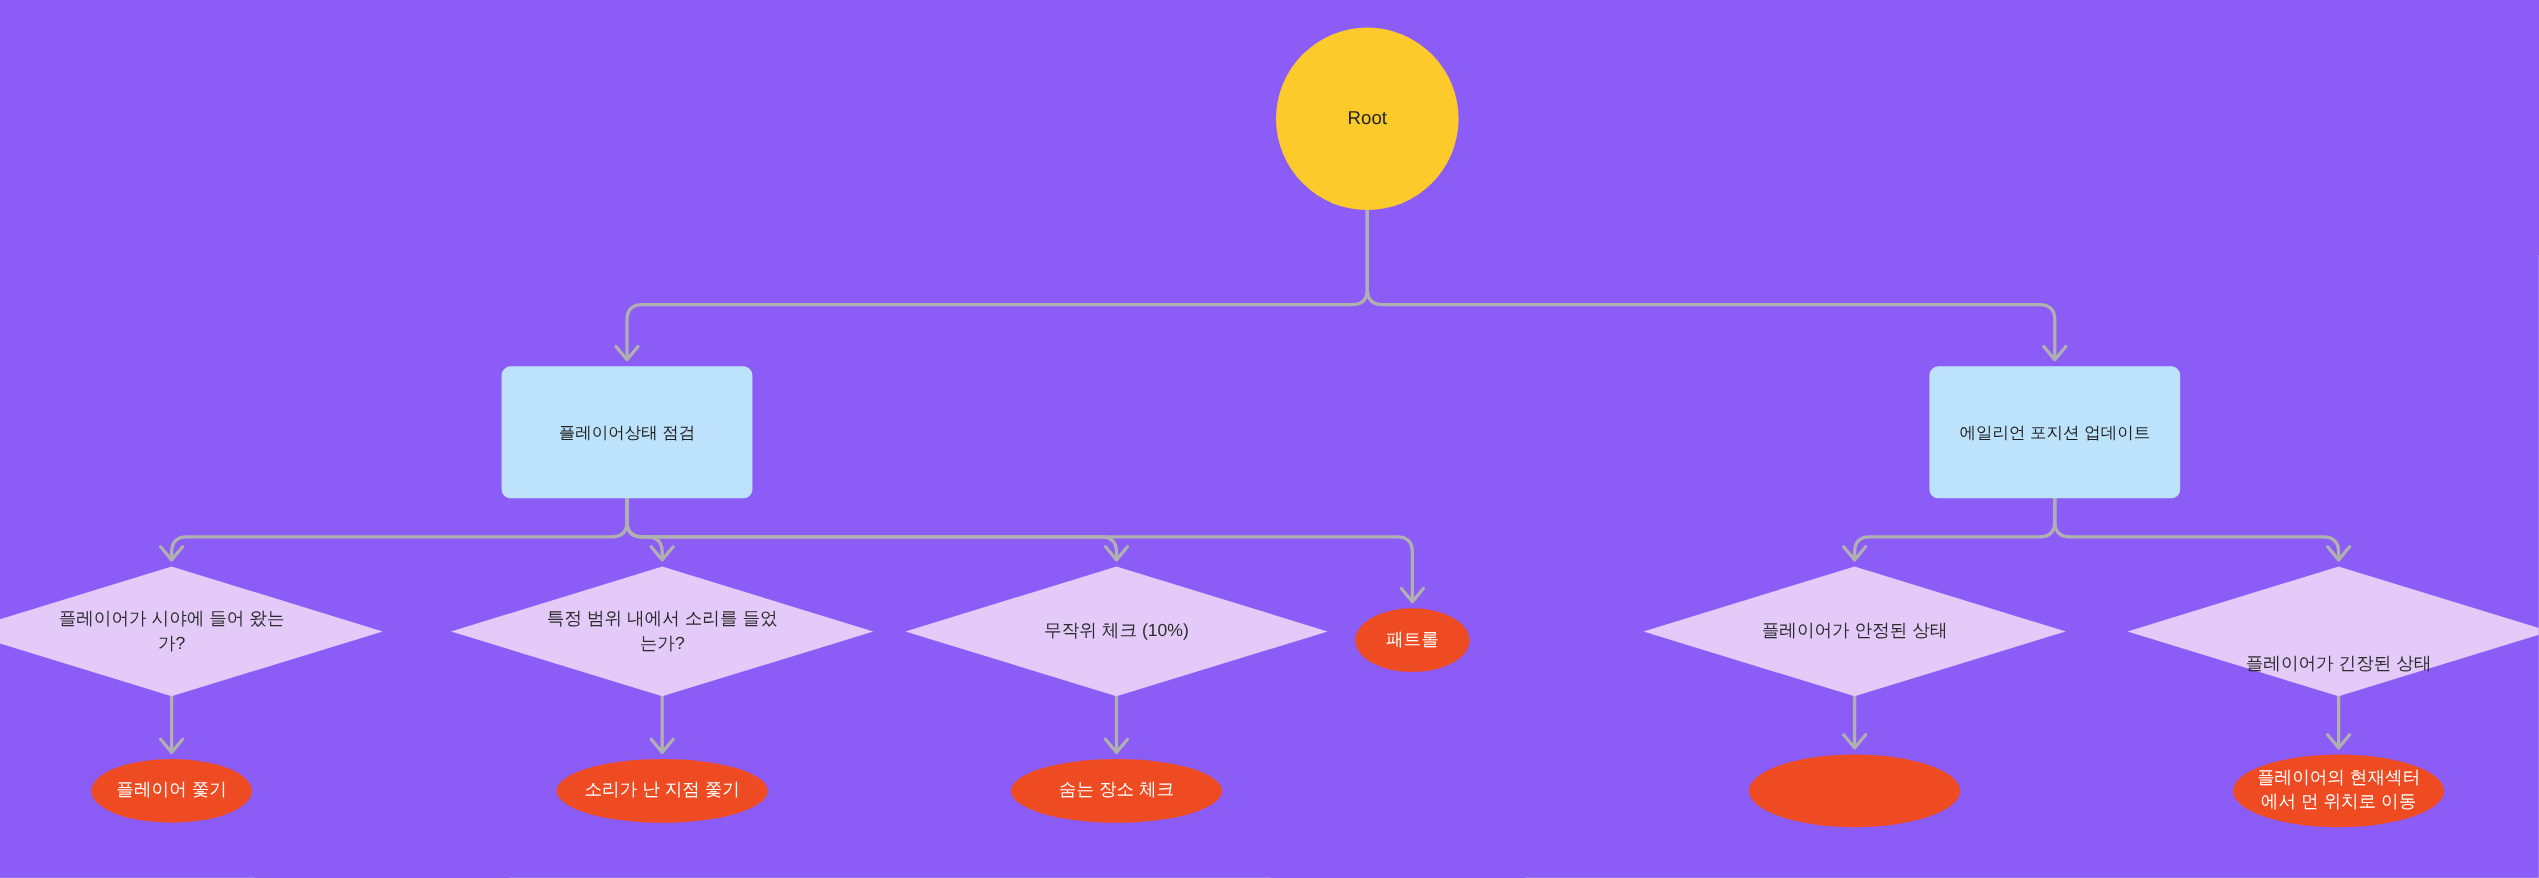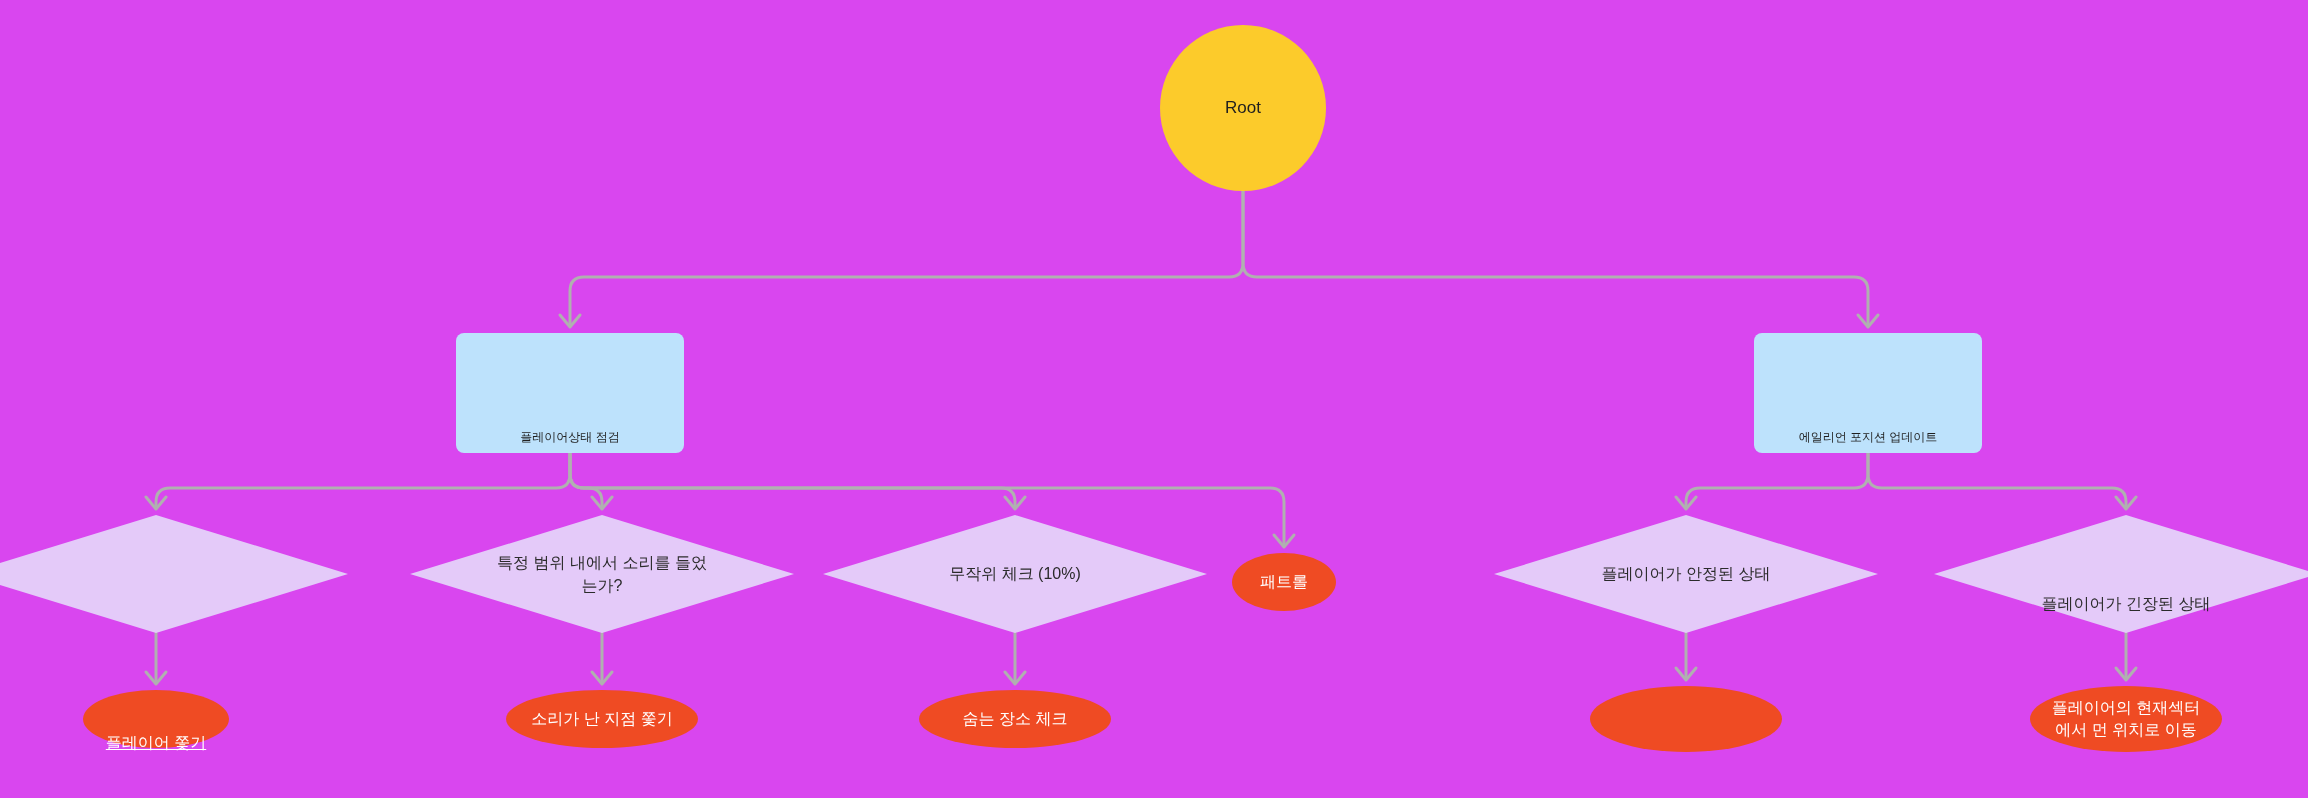--- a/index.html
+++ b/index.html
@@ -10,21 +10,21 @@
   body {
     width: 2308px;
     height: 798px;
     overflow: hidden;
     font-family: "Liberation Sans", "DejaVu Sans", sans-serif;
   }
   #canvas {
     position: relative;
     width: 2308px;
     height: 798px;
-    background: #d946ef;
+    background: #8b5cf6;
   }
   svg.flow {
     position: absolute;
     left: 0;
     top: 0;
     width: 2308px;
     height: 798px;
   }
   .edge-path {
     fill: none;
@@ -53,24 +53,23 @@
     text-align: center;
     pointer-events: none;
     white-space: pre-line;
   }
   .lbl-root {
     font-size: 17px;
     color: #1f1f1f;
     font-weight: 400;
   }
   .lbl-process {
-    font-size: 12px;
+    font-size: 15px;
     color: #1f1f1f;
     font-weight: 400;
-    margin-top: 44px;
   }
   .lbl-decision {
     font-size: 16px;
     color: #2b2b2b;
     line-height: 1.45;
     font-weight: 400;
   }
   .lbl-action {
     font-size: 16px;
     color: #ffffff;
@@ -184,33 +183,35 @@
       <ellipse class="node-shape-action" cx="2126" cy="719" rx="96" ry="33"></ellipse>
     </g>
   </svg>
 
   <div class="node-label lbl-root" style="left:1160px; top:25px; width:166px; height:166px;">Root</div>
 
   <div class="node-label lbl-process" style="left:456px; top:333px; width:228px; height:120px;">플레이어상태 점검</div>
 
   <div class="node-label lbl-process" style="left:1754px; top:333px; width:228px; height:120px;">에일리언 포지션 업데이트</div>
 
+  <div class="node-label lbl-decision" style="left:6px; top:515px; width:300px; height:118px;">플레이어가 시야에 들어 왔는
+가?</div>
 
   <div class="node-label lbl-decision" style="left:452px; top:515px; width:300px; height:118px;text-align:center;">특정 범위 내에서 소리를 들었
 는가?</div>
 
   <div class="node-label lbl-decision" style="left:865px; top:515px; width:300px; height:118px;">무작위 체크 (10%)</div>
 
   <div class="node-label lbl-action" style="left:1232px; top:553px; width:104px; height:58px;">패트롤</div>
 
   <div class="node-label lbl-decision" style="left:1536px; top:515px; width:300px; height:118px;">플레이어가 안정된 상태</div>
 
   <div class="node-label lbl-decision" style="left:1976px; top:545px; width:300px; height:118px;">플레이어가 긴장된 상태</div>
 
-  <div class="node-label lbl-action" style="left:83px; top:714px; width:146px; height:58px;text-decoration:underline;">플레이어 쫓기</div>
+  <div class="node-label lbl-action" style="left:83px; top:690px; width:146px; height:58px;">플레이어 쫓기</div>
 
   <div class="node-label lbl-action" style="left:919px; top:690px; width:192px; height:58px;">숨는 장소 체크</div>
 
   <div class="node-label lbl-action" style="left:506px; top:690px; width:192px; height:58px;">소리가 난 지점 쫓기</div>
 
 
   <div class="node-label lbl-action" style="left:2030px; top:686px; width:192px; height:66px;">플레이어의 현재섹터
 에서 먼 위치로 이동</div>
 
 </div>

